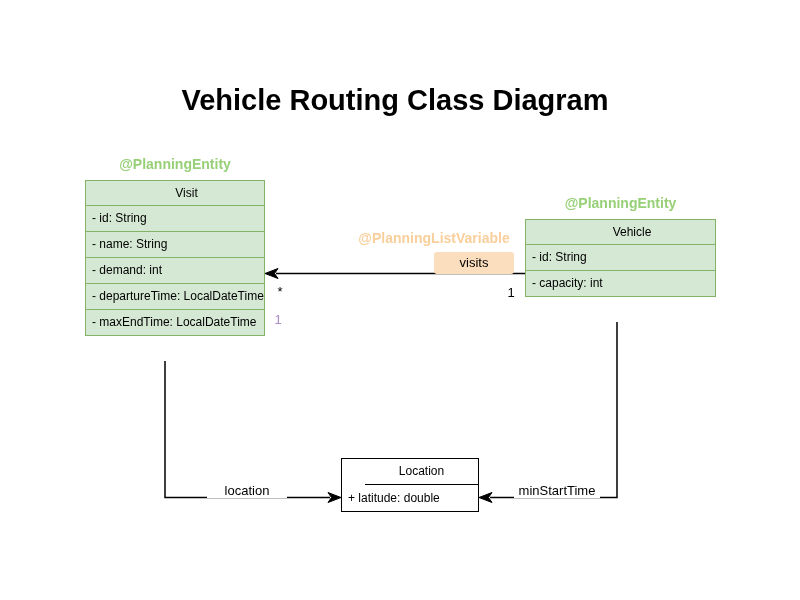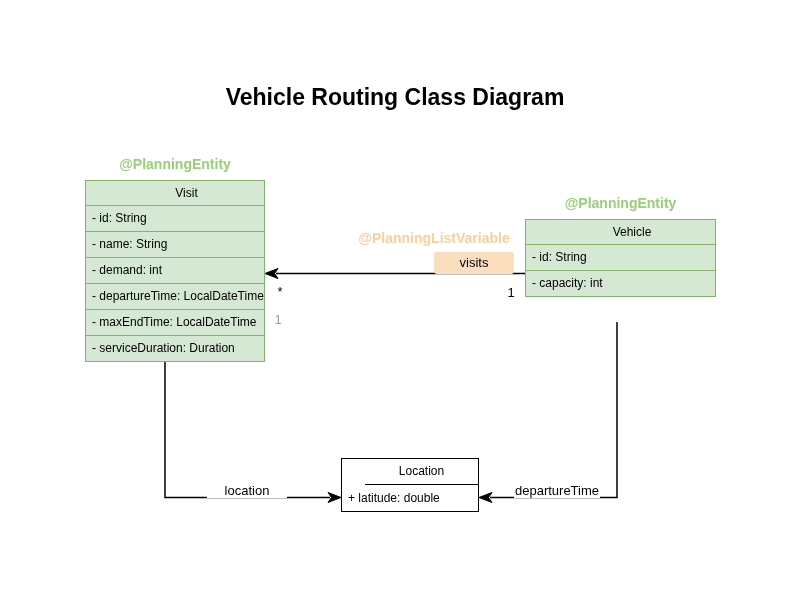--- a/index.html
+++ b/index.html
@@ -15,21 +15,21 @@
     background: #ffffff;
     overflow: hidden;
   }
   .abs { position: absolute; }
 
   #diagram-title {
     left: 0;
     top: 84px;
     width: 790px;
     text-align: center;
-    font-size: 23px;
+    font-size: 29px;
     font-weight: bold;
     color: #000000;
   }
 
   .entity-annotation {
     font-size: 14px;
     font-weight: bold;
     color: #97d077;
     text-align: center;
   }
@@ -124,21 +124,20 @@
 
   <div class="abs entity-annotation" style="left:85px; top:156px; width:180px;">@PlanningEntity</div>
 
   <div class="abs uml-class" style="left:85px; top:180px; width:180px;">
     <div class="hdr">Visit</div>
     <div class="row">- id: String</div>
     <div class="row">- name: String</div>
     <div class="row">- demand: int</div>
     <div class="row">- departureTime: LocalDateTime</div>
     <div class="row">- maxEndTime: LocalDateTime</div>
-    <div class="row">- serviceDuration: Duration</div>
   </div>
 
   <div class="abs entity-annotation" style="left:525px; top:195px; width:191px;">@PlanningEntity</div>
 
   <div class="abs uml-class" style="left:525px; top:219px; width:191px;">
     <div class="hdr">Vehicle</div>
     <div class="row">- id: String</div>
     <div class="row">- capacity: int</div>
   </div>
 
@@ -149,15 +148,15 @@
 
   <div class="abs listvar-annotation" style="left:352px; top:230px; width:164px;">@PlanningListVariable</div>
 
   <div id="visits-label" class="abs edge-label" style="left:434px; top:252px;">visits</div>
 
   <div class="abs mult" style="left:272px; top:284px;">*</div>
   <div class="abs mult" style="left:503px; top:285px;">1</div>
   <div class="abs mult purple" style="left:270px; top:312px;">1</div>
 
   <div class="abs edge-label" style="left:207px; top:483px; width:80px;">location</div>
-  <div class="abs edge-label" style="left:514px; top:483px; width:86px;">departureTime</div>
+  <div class="abs edge-label" style="left:514px; top:483px; width:86px;">minStartTime</div>
 
 </div>
 
 </body></html>

